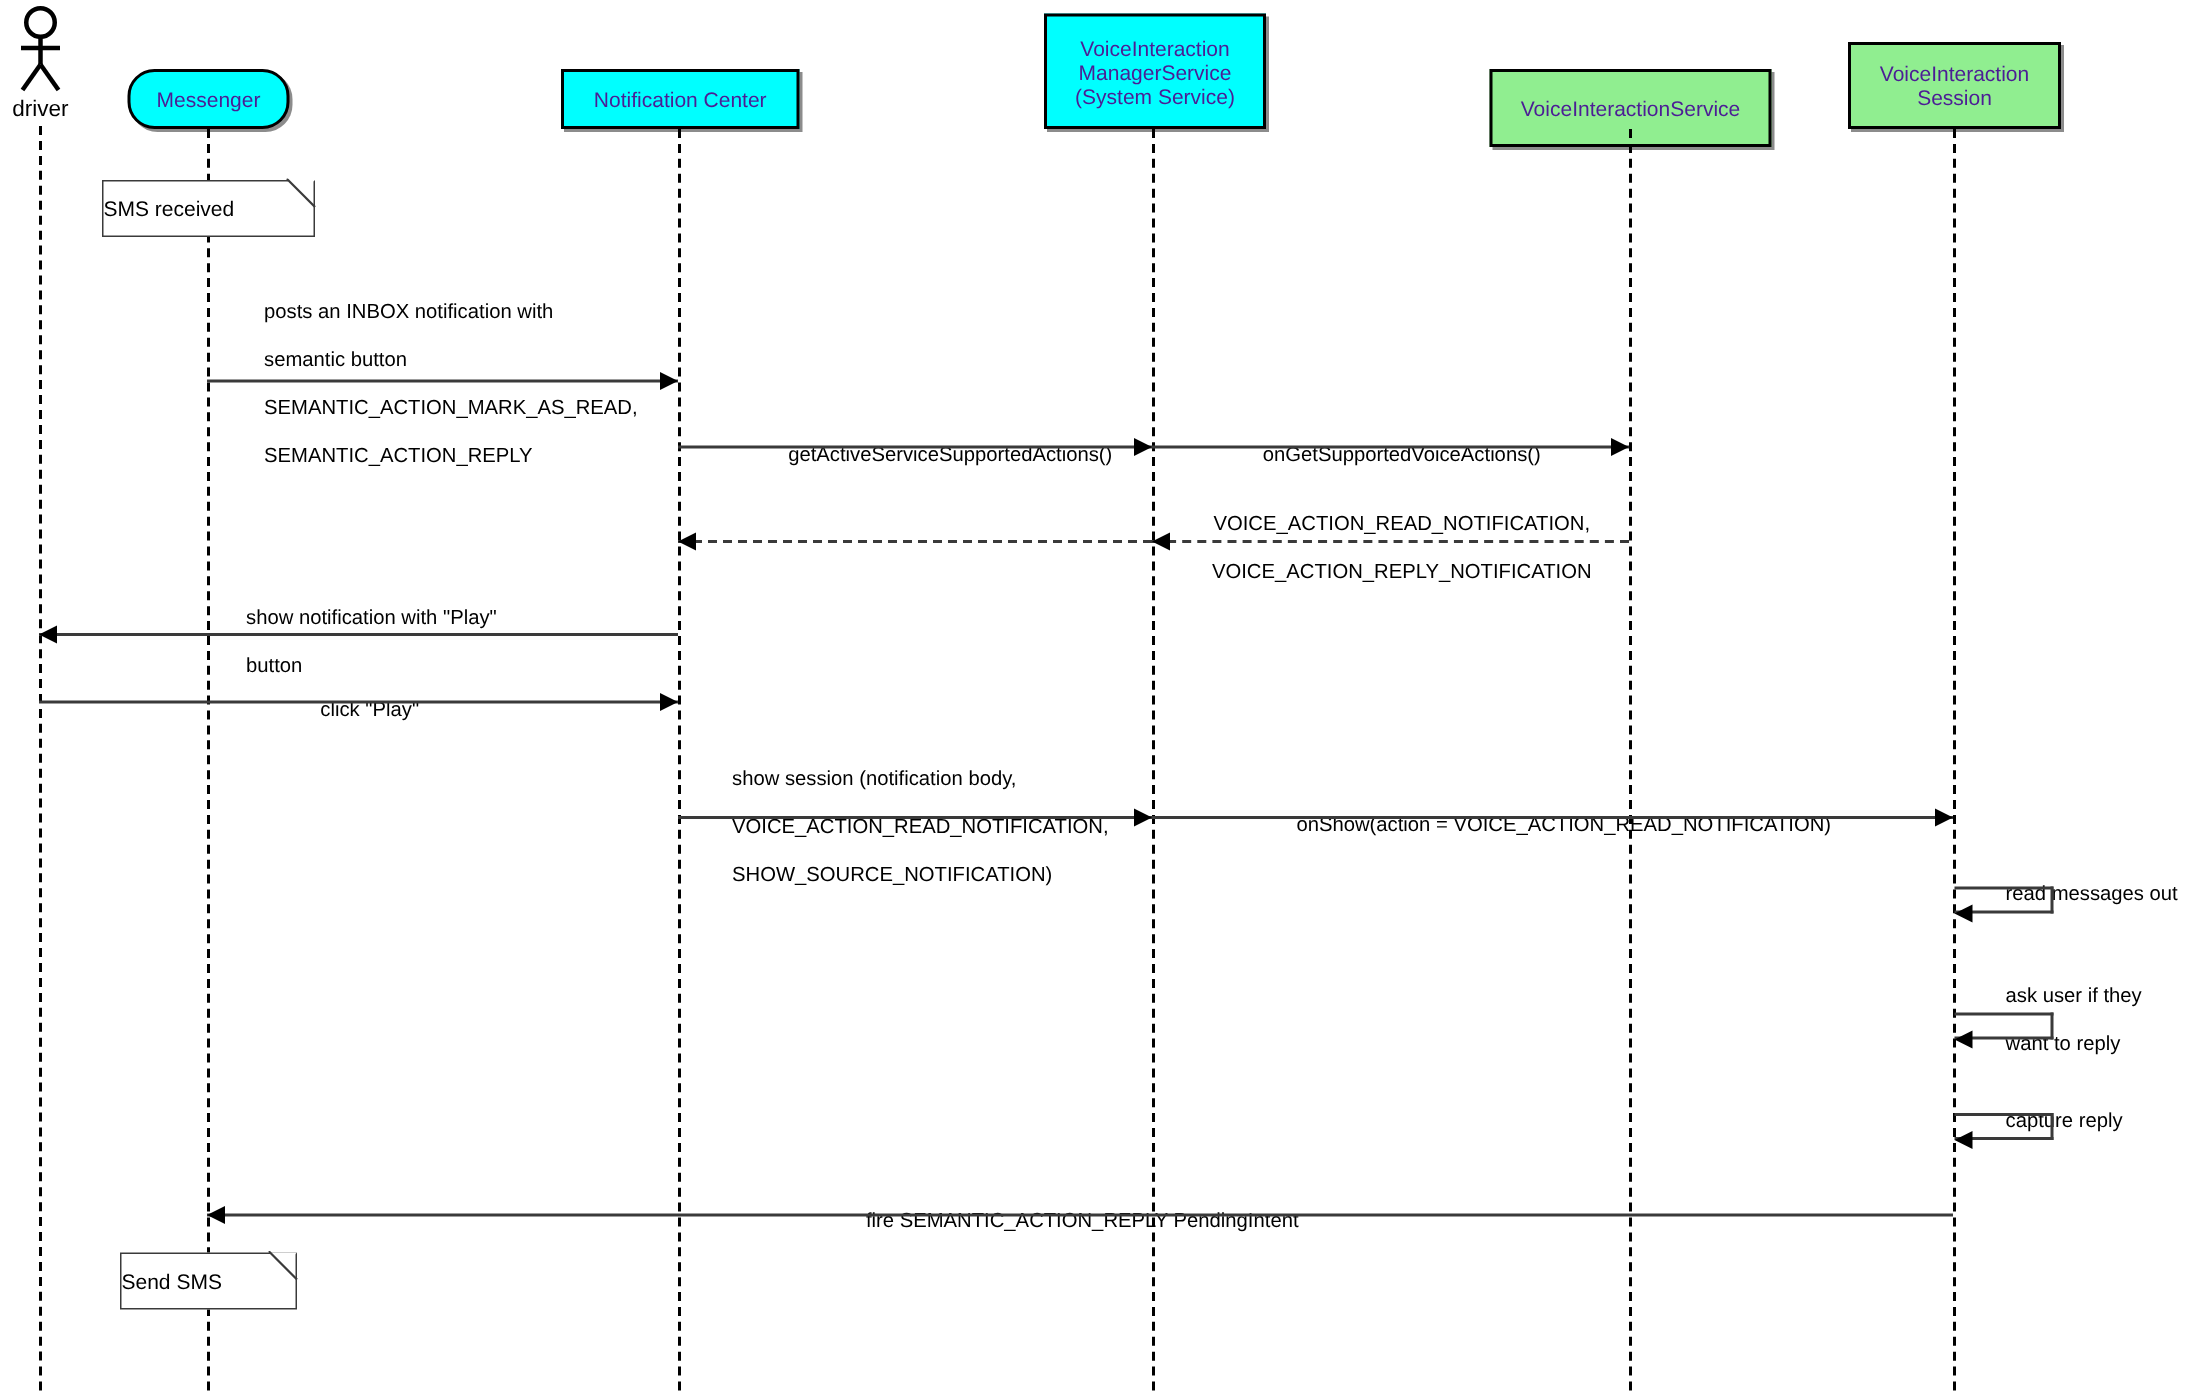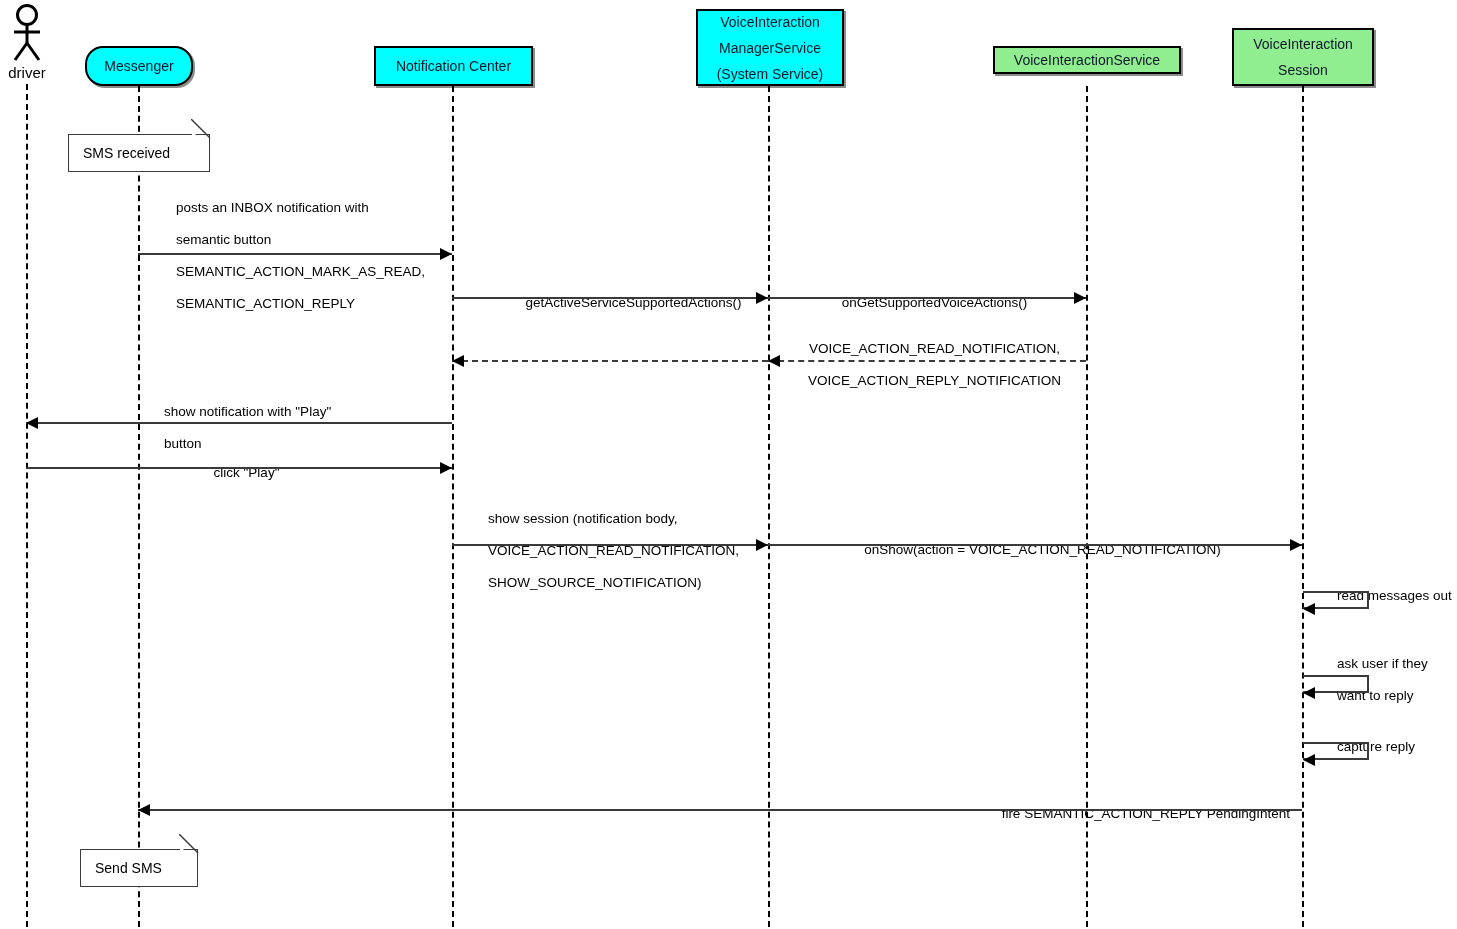--- a/index.html
+++ b/index.html
@@ -23,23 +23,22 @@
     position: absolute;
     box-sizing: border-box;
     border: 2px solid #000000;
     box-shadow: 2px 2px 0 0 rgba(120,120,120,0.85);
     display: flex;
     align-items: center;
     justify-content: center;
     text-align: center;
     font-size: 14px;
     line-height: 16px;
-    color: #0f172a;
+    color: #4c1d95;
     padding: 2px 6px;
-    gap: 10px;
   }
   .p-cyan  { background: #00ffff; }
   .p-green { background: #90ee90; }
 
   
   .lifeline {
     position: absolute;
     width: 0;
     border-left: 2px dashed #000000;
   }
@@ -99,23 +98,21 @@
   
   .note {
     position: absolute;
     box-sizing: border-box;
     background: #ffffff;
     border: 1.5px solid #3a3a3a;
     font-size: 14px;
     line-height: 16px;
     display: flex;
     align-items: center;
-    padding-left: 14px;
     color: #000000;
-    margin-top: 14px;
   }
   .note-fold {
     position: absolute;
     width: 0;
     height: 0;
     border-left: 18px solid #ffffff;
     border-bottom: 18px solid transparent;
   }
 </style>
 </head>
@@ -143,21 +140,21 @@
   </div>
   <div class="lifeline" style="left:452px;top:86px;height:841px;"></div>
 
   <div class="participant p-cyan" style="left:696px;top:9px;width:148px;height:77px;flex-direction:column;">
     <span>VoiceInteraction</span>
     <span>ManagerService</span>
     <span>(System Service)</span>
   </div>
   <div class="lifeline" style="left:768px;top:86px;height:841px;"></div>
 
-  <div class="participant p-green" style="left:993px;top:46px;width:188px;height:28px;">
+  <div class="participant p-green" style="left:993px;top:46px;width:188px;height:52px;">
     <span>VoiceInteractionService</span>
   </div>
   <div class="lifeline" style="left:1086px;top:86px;height:841px;"></div>
 
   <div class="participant p-green" style="left:1232px;top:28px;width:142px;height:58px;flex-direction:column;">
     <span>VoiceInteraction</span>
     <span>Session</span>
   </div>
   <div class="lifeline" style="left:1302px;top:86px;height:841px;"></div>
 
@@ -240,21 +237,21 @@
   </div>
   <div class="selfcall" style="left:1303px;top:675px;width:66px;height:18px;"></div>
   <div class="arrowhead arrow-left" style="left:1303px;top:687px;"></div>
 
   <div class="msg-label left" style="left:1322px;top:723px;width:200px;">
     <span>capture reply</span>
   </div>
   <div class="selfcall" style="left:1303px;top:742px;width:66px;height:18px;"></div>
   <div class="arrowhead arrow-left" style="left:1303px;top:754px;"></div>
 
-  <div class="msg-label center" style="left:138px;top:790px;width:1152px;text-align:right;">
+  <div class="msg-label center" style="left:138px;top:790px;width:1152px;">
     <span>fire SEMANTIC_ACTION_REPLY PendingIntent</span>
   </div>
   <div class="msg-line" style="left:138px;top:809px;width:1164px;"></div>
   <div class="arrowhead arrow-left" style="left:138px;top:804px;"></div>
 
   <div class="note" style="left:80px;top:835px;width:118px;height:38px;">
     <span>Send SMS</span>
   </div>
   <div class="note-fold" style="left:180px;top:835px;"></div>
   <svg style="position:absolute;left:179px;top:834px;width:20px;height:20px;">

